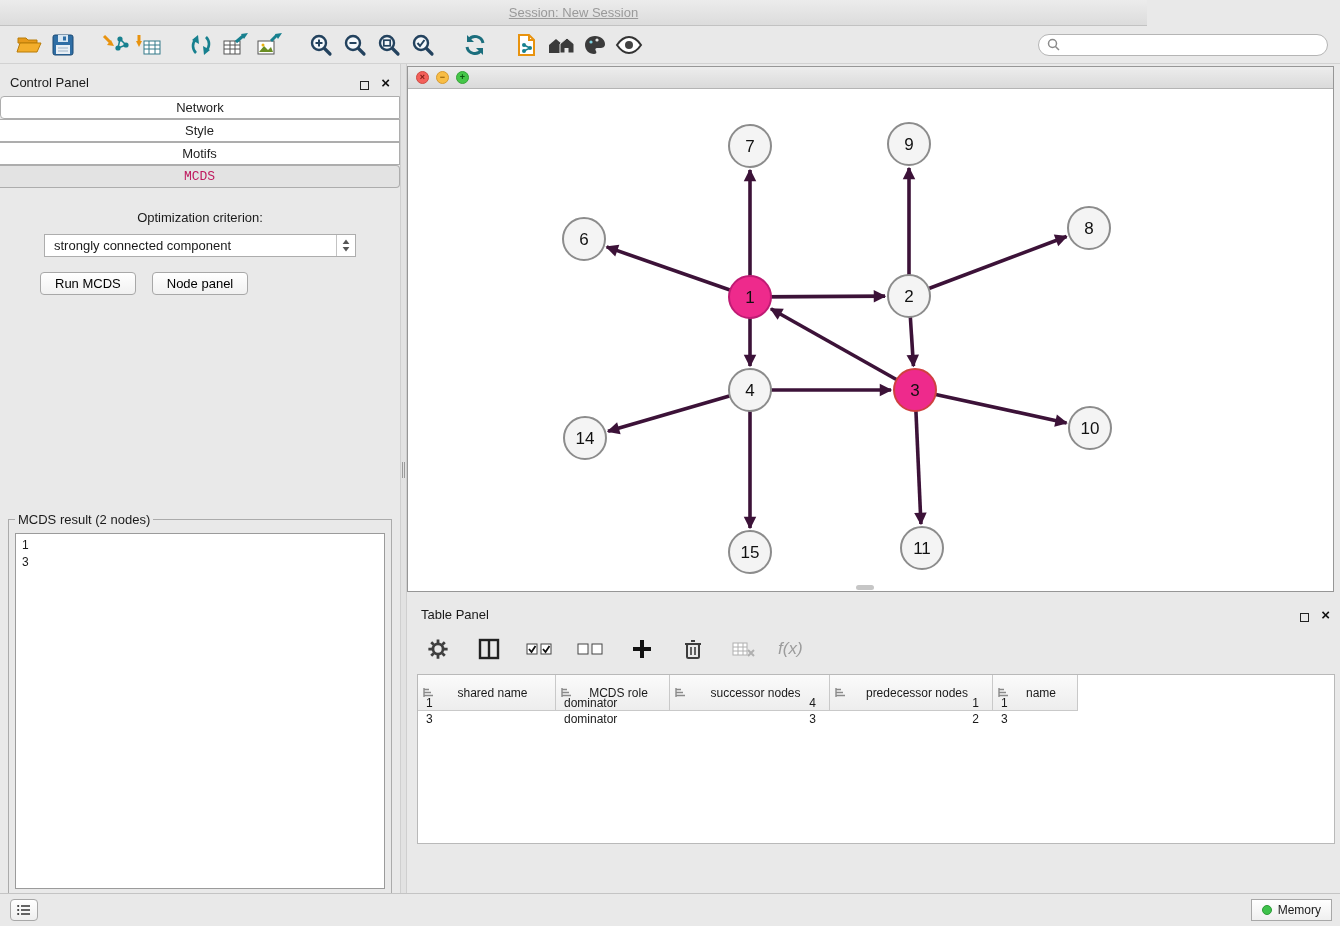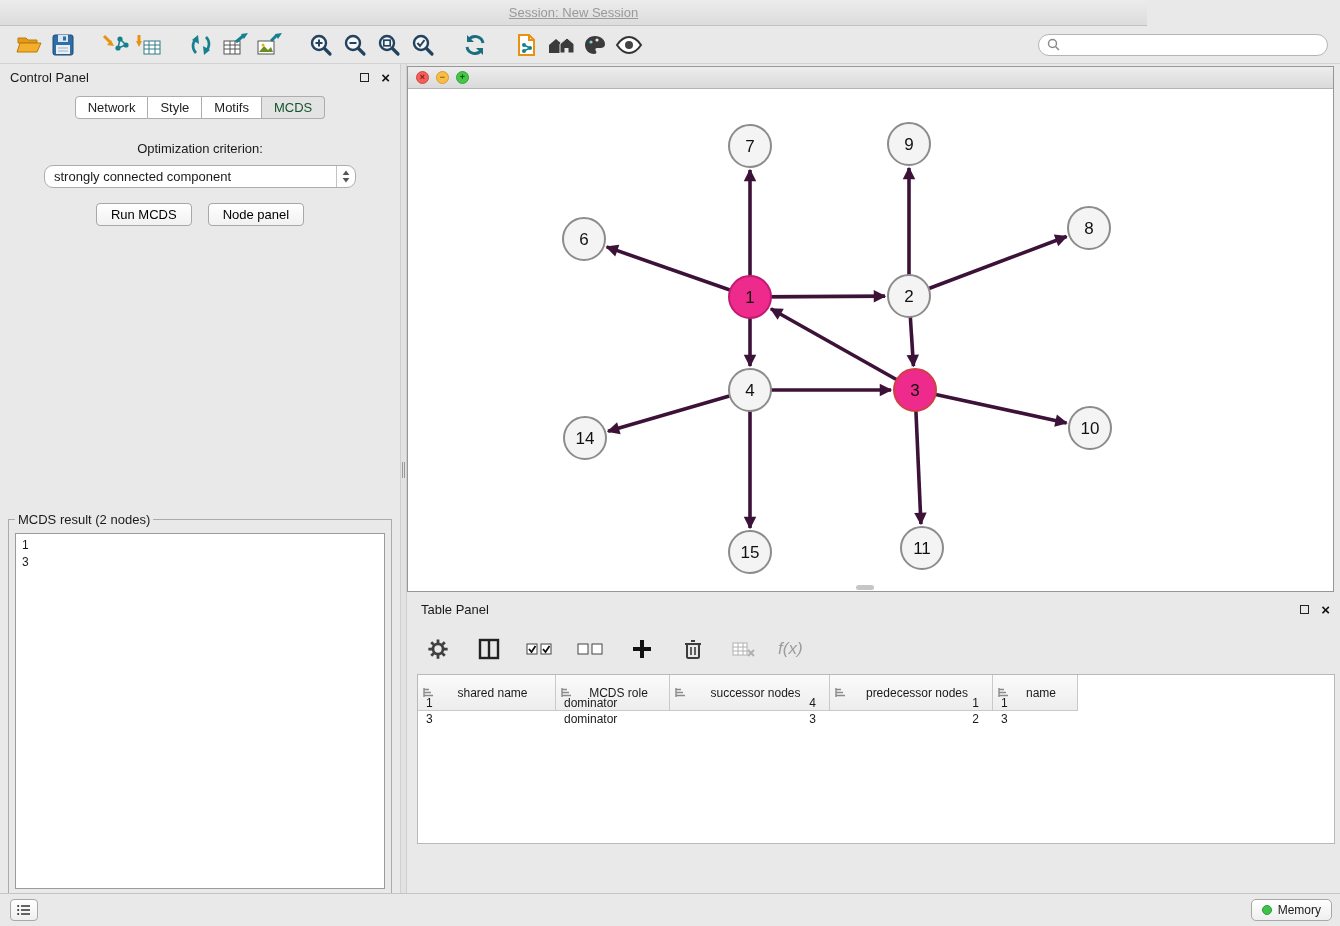--- a/index.html
+++ b/index.html
@@ -19,40 +19,40 @@
     width:34px; height:30px; cursor:default; }
   .tgap { width:18px; }
   .search { margin-left:auto; margin-right:12px; width:290px; height:22px;
     background:#fff; border:1px solid #b5b5b5; border-radius:11px;
     display:flex; align-items:center; padding:0 8px; }
   .search input { border:none; outline:none; flex:1; font-size:12px; margin-left:5px;
     font-family:"Liberation Sans",sans-serif; background:transparent; }
 
   
   #control-panel { position:absolute; left:0; top:64px; width:400px; height:829px; background:#e9e9e9; }
-  .panel-head { height:26px; display:flex; align-items:center; padding:0 10px; font-size:13px; }
+  .panel-head { height:26px; display:flex; align-items:flex-end; padding:0 10px; font-size:13px; }
   .panel-head .spacer { flex:1; }
   .flt-ico { width:9px; height:9px; border:1.5px solid #222; display:inline-block; margin-right:12px; }
   .x-ico { font-size:15px; font-weight:bold; color:#111; line-height:1; }
 
-  .seg { display:flex; justify-content:center; margin-top:6px; }
+  .seg { display:flex; justify-content:center; margin-top:6px;flex-direction:column; }
   .seg-btn { font-family:"Liberation Sans",sans-serif; font-size:13px; padding:3px 12px;
     background:#fff; border:1px solid #adadad; border-left:none; color:#222; cursor:default; }
   .seg-btn:first-child { border-left:1px solid #adadad; border-radius:4px 0 0 4px; }
   .seg-btn:last-child { border-radius:0 4px 4px 0; }
-  .seg-active { background:#e3e3e3; color:#14532d; }
+  .seg-active { background:#e3e3e3; color:#be185d;font-family:Liberation Mono, monospace; }
 
   .opt-label { text-align:center; margin-top:22px; font-size:13px; }
   .select-box { position:relative; width:312px; height:23px; margin:9px auto 0;
-    background:#fff; border:1px solid #adadad; border-radius:9px;
+    background:#fff; border:1px solid #adadad; border-radius:0;
     display:flex; align-items:center; padding-left:9px; font-size:13px; }
   .select-stepper { position:absolute; right:0; top:0; width:19px; height:21px;
     border-left:1px solid #c3c3c3; display:flex; align-items:center; justify-content:center; }
 
-  .btn-row { display:flex; justify-content:center; gap:16px; margin-top:15px; }
+  .btn-row { display:flex; justify-content:flex-start; gap:16px; margin-top:15px;padding-left:40px; }
   .mac-btn { font-family:"Liberation Sans",sans-serif; font-size:13px; padding:3px 14px;
     background:linear-gradient(#ffffff,#f1f1f1); border:1px solid #a8a8a8; border-radius:4px; cursor:default; }
 
   #result-fieldset { position:absolute; left:8px; top:448px; width:384px; height:386px;
     border:1px solid #ababab; font-size:13px; }
   #result-fieldset legend { margin-left:6px; padding:0 3px; font-size:13px; }
   .result-area { position:absolute; left:6px; top:6px; right:6px; bottom:8px;
     background:#fff; border:1px solid #9b9b9b; overflow:hidden; }
   .result-area pre { font-family:"Liberation Sans",sans-serif; font-size:12px; line-height:17px; margin:3px 6px; }
 
@@ -92,21 +92,21 @@
   .td { font-size:12px; height:16px; line-height:16px; padding:0 14px 0 8px; overflow:hidden; white-space:nowrap; }
   #table-tabs-bar { position:absolute; left:0; right:0; bottom:5px; display:flex; justify-content:center; }
 
   
   #statusbar { position:absolute; left:0; top:893px; width:1340px; height:33px;
     border-top:1px solid #c4c4c4; background:#e9e9e9; }
   .status-left-btn { position:absolute; left:10px; top:5px; width:28px; height:22px;
     background:linear-gradient(#fff,#efefef); border:1px solid #a8a8a8; border-radius:4px;
     display:flex; align-items:center; justify-content:center; }
   .memory-btn { position:absolute; right:8px; top:5px; height:22px; padding:0 10px;
-    background:linear-gradient(#fff,#efefef); border:1px solid #a8a8a8; border-radius:5px;
+    background:linear-gradient(#fff,#efefef); border:1px solid #a8a8a8; border-radius:0;
     display:flex; align-items:center; gap:6px; font-size:12px; }
   .green-dot { width:10px; height:10px; border-radius:50%; background:#3ec24b; border:1px solid #2d9a38; }
 </style>
 </head>
 <body>
 
 <div id="titlebar">
   <span>Session: New Session</span>
 </div>
 

